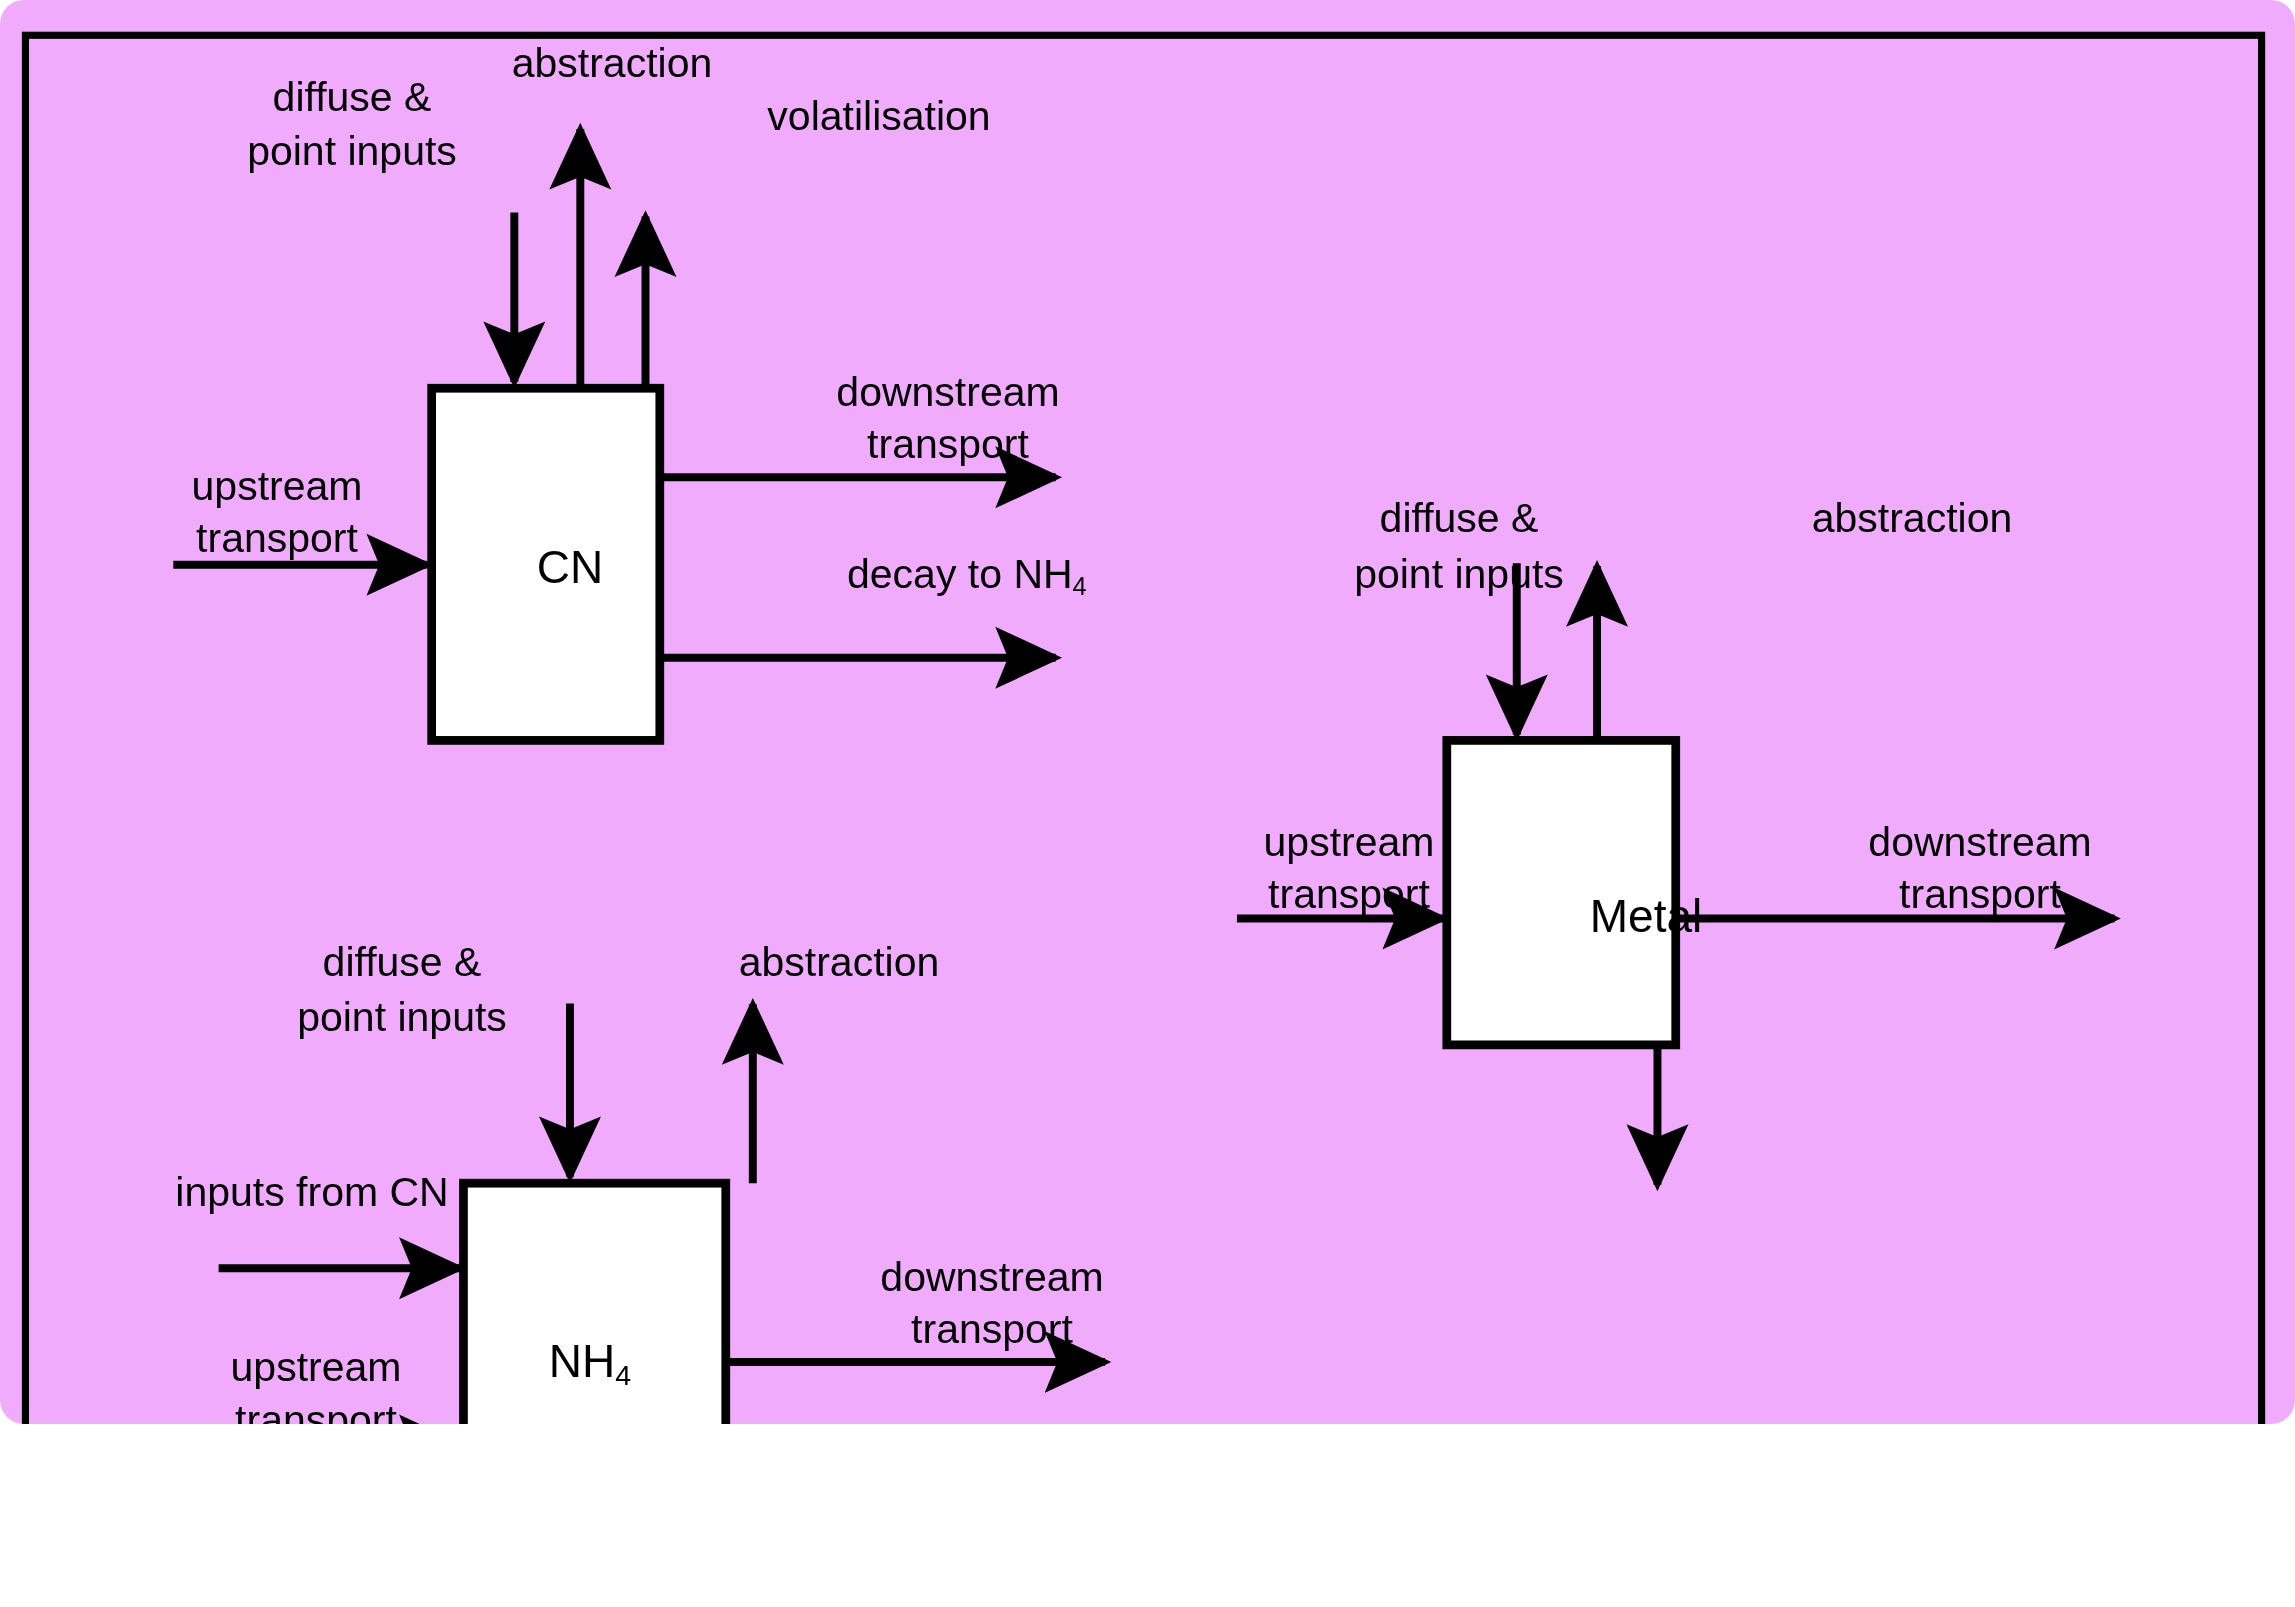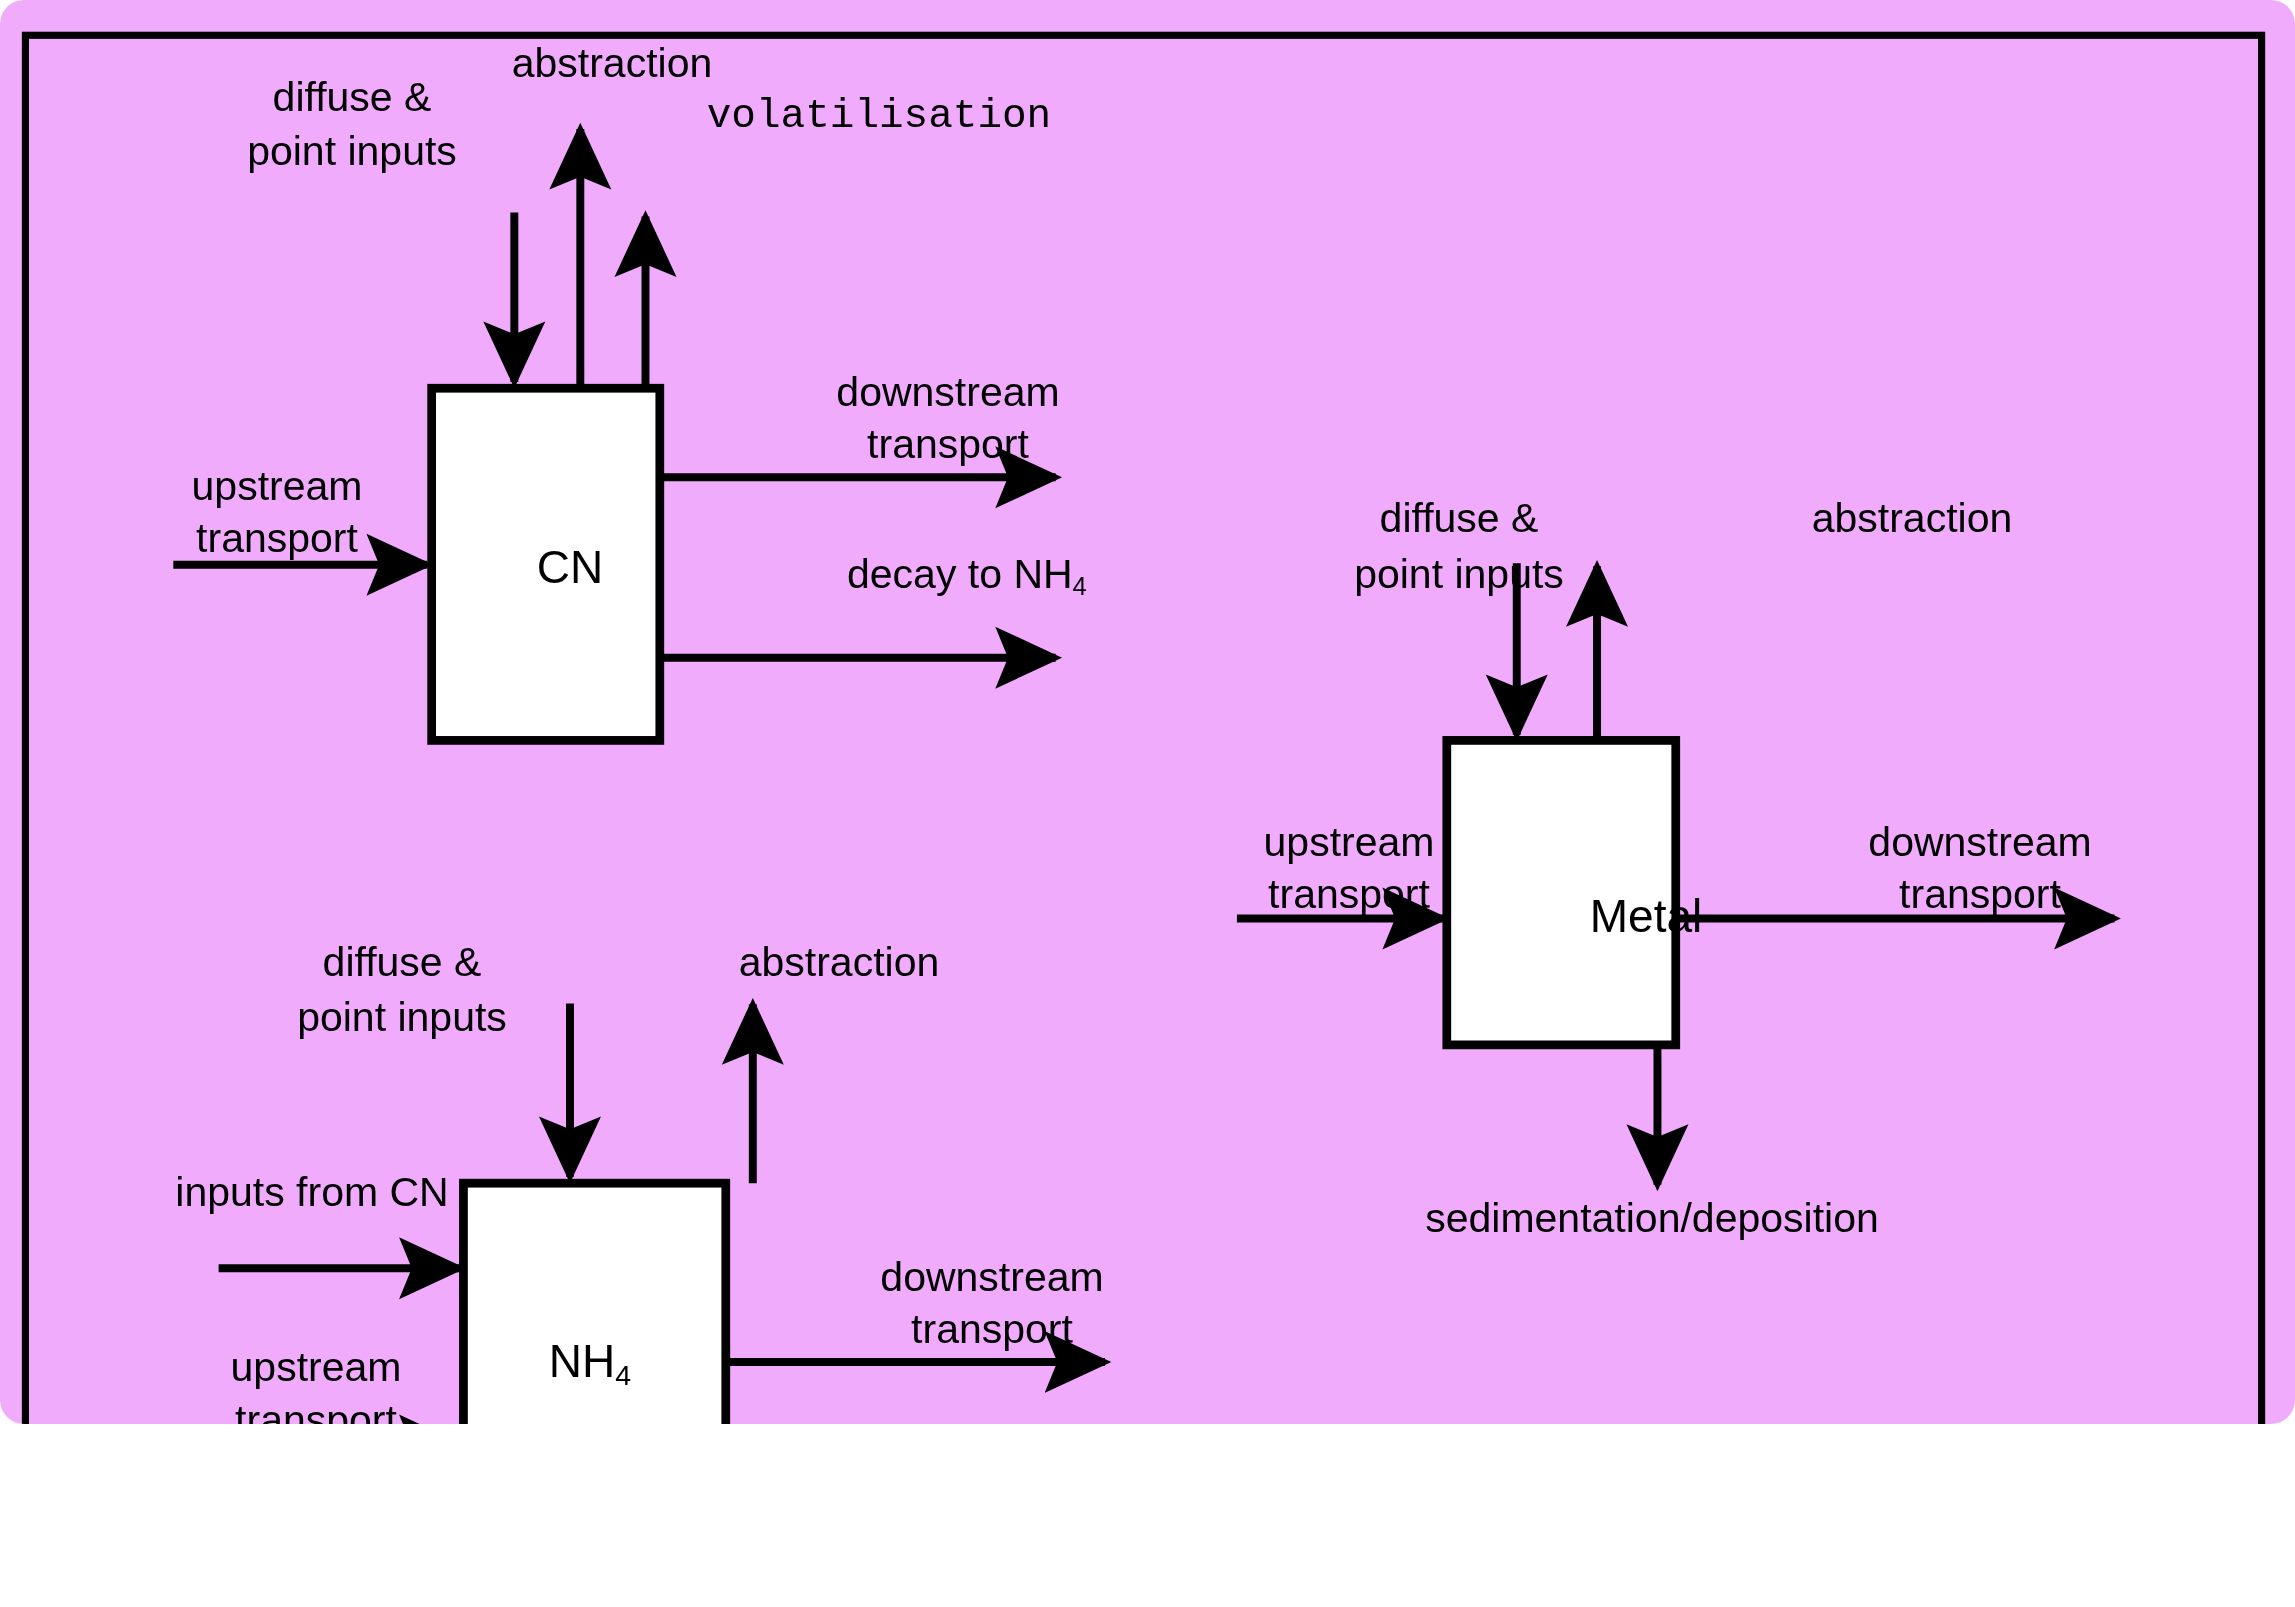--- a/index.html
+++ b/index.html
@@ -87,21 +87,21 @@
 
     <line x1="1556" y1="1155" x2="1815" y2="1155" stroke="#000000" stroke-width="10" marker-end="url(#arrowEnd)"></line>
 
     <line x1="2106" y1="1155" x2="2660" y2="1155" stroke="#000000" stroke-width="10" marker-end="url(#arrowEnd)"></line>
 
     <line x1="2085" y1="1312" x2="2085" y2="1490" stroke="#000000" stroke-width="10" marker-end="url(#arrowEnd)"></line>
   </svg>
 
   <div class="lbl center" style="left:612px; top:38px;">abstraction</div>
 
-  <div class="lbl center" style="left:879px; top:91px;font-family:Liberation Mono, monospace;">volatilisation</div>
+  <div class="lbl center" style="left:879px; top:91px;">volatilisation</div>
 
   <div class="lbl center" style="left:352px; top:72px;">diffuse &amp;</div>
   <div class="lbl center" style="left:352px; top:126px;">point inputs</div>
 
   <div class="lbl center" style="left:277px; top:461px;">upstream</div>
   <div class="lbl center" style="left:277px; top:513px;">transport</div>
 
   <div class="lbl center" style="left:948px; top:367px;">downstream</div>
   <div class="lbl center" style="left:948px; top:419px;">transport</div>
 
@@ -128,18 +128,17 @@
   <div class="lbl center" style="left:1459px; top:549px;">point inputs</div>
 
   <div class="lbl center" style="left:1912px; top:493px;">abstraction</div>
 
   <div class="lbl center" style="left:1349px; top:817px;">upstream</div>
   <div class="lbl center" style="left:1349px; top:869px;">transport</div>
 
   <div class="lbl center" style="left:1980px; top:817px;">downstream</div>
   <div class="lbl center" style="left:1980px; top:869px;">transport</div>
 
-  <div class="lbl center" style="left:1652px; top:1193px;">sedimentation/deposition</div>
 
   <div class="boxlbl" style="left:1646px; top:916px;">Metal</div>
 
 </div>
 
 
 </body></html>

